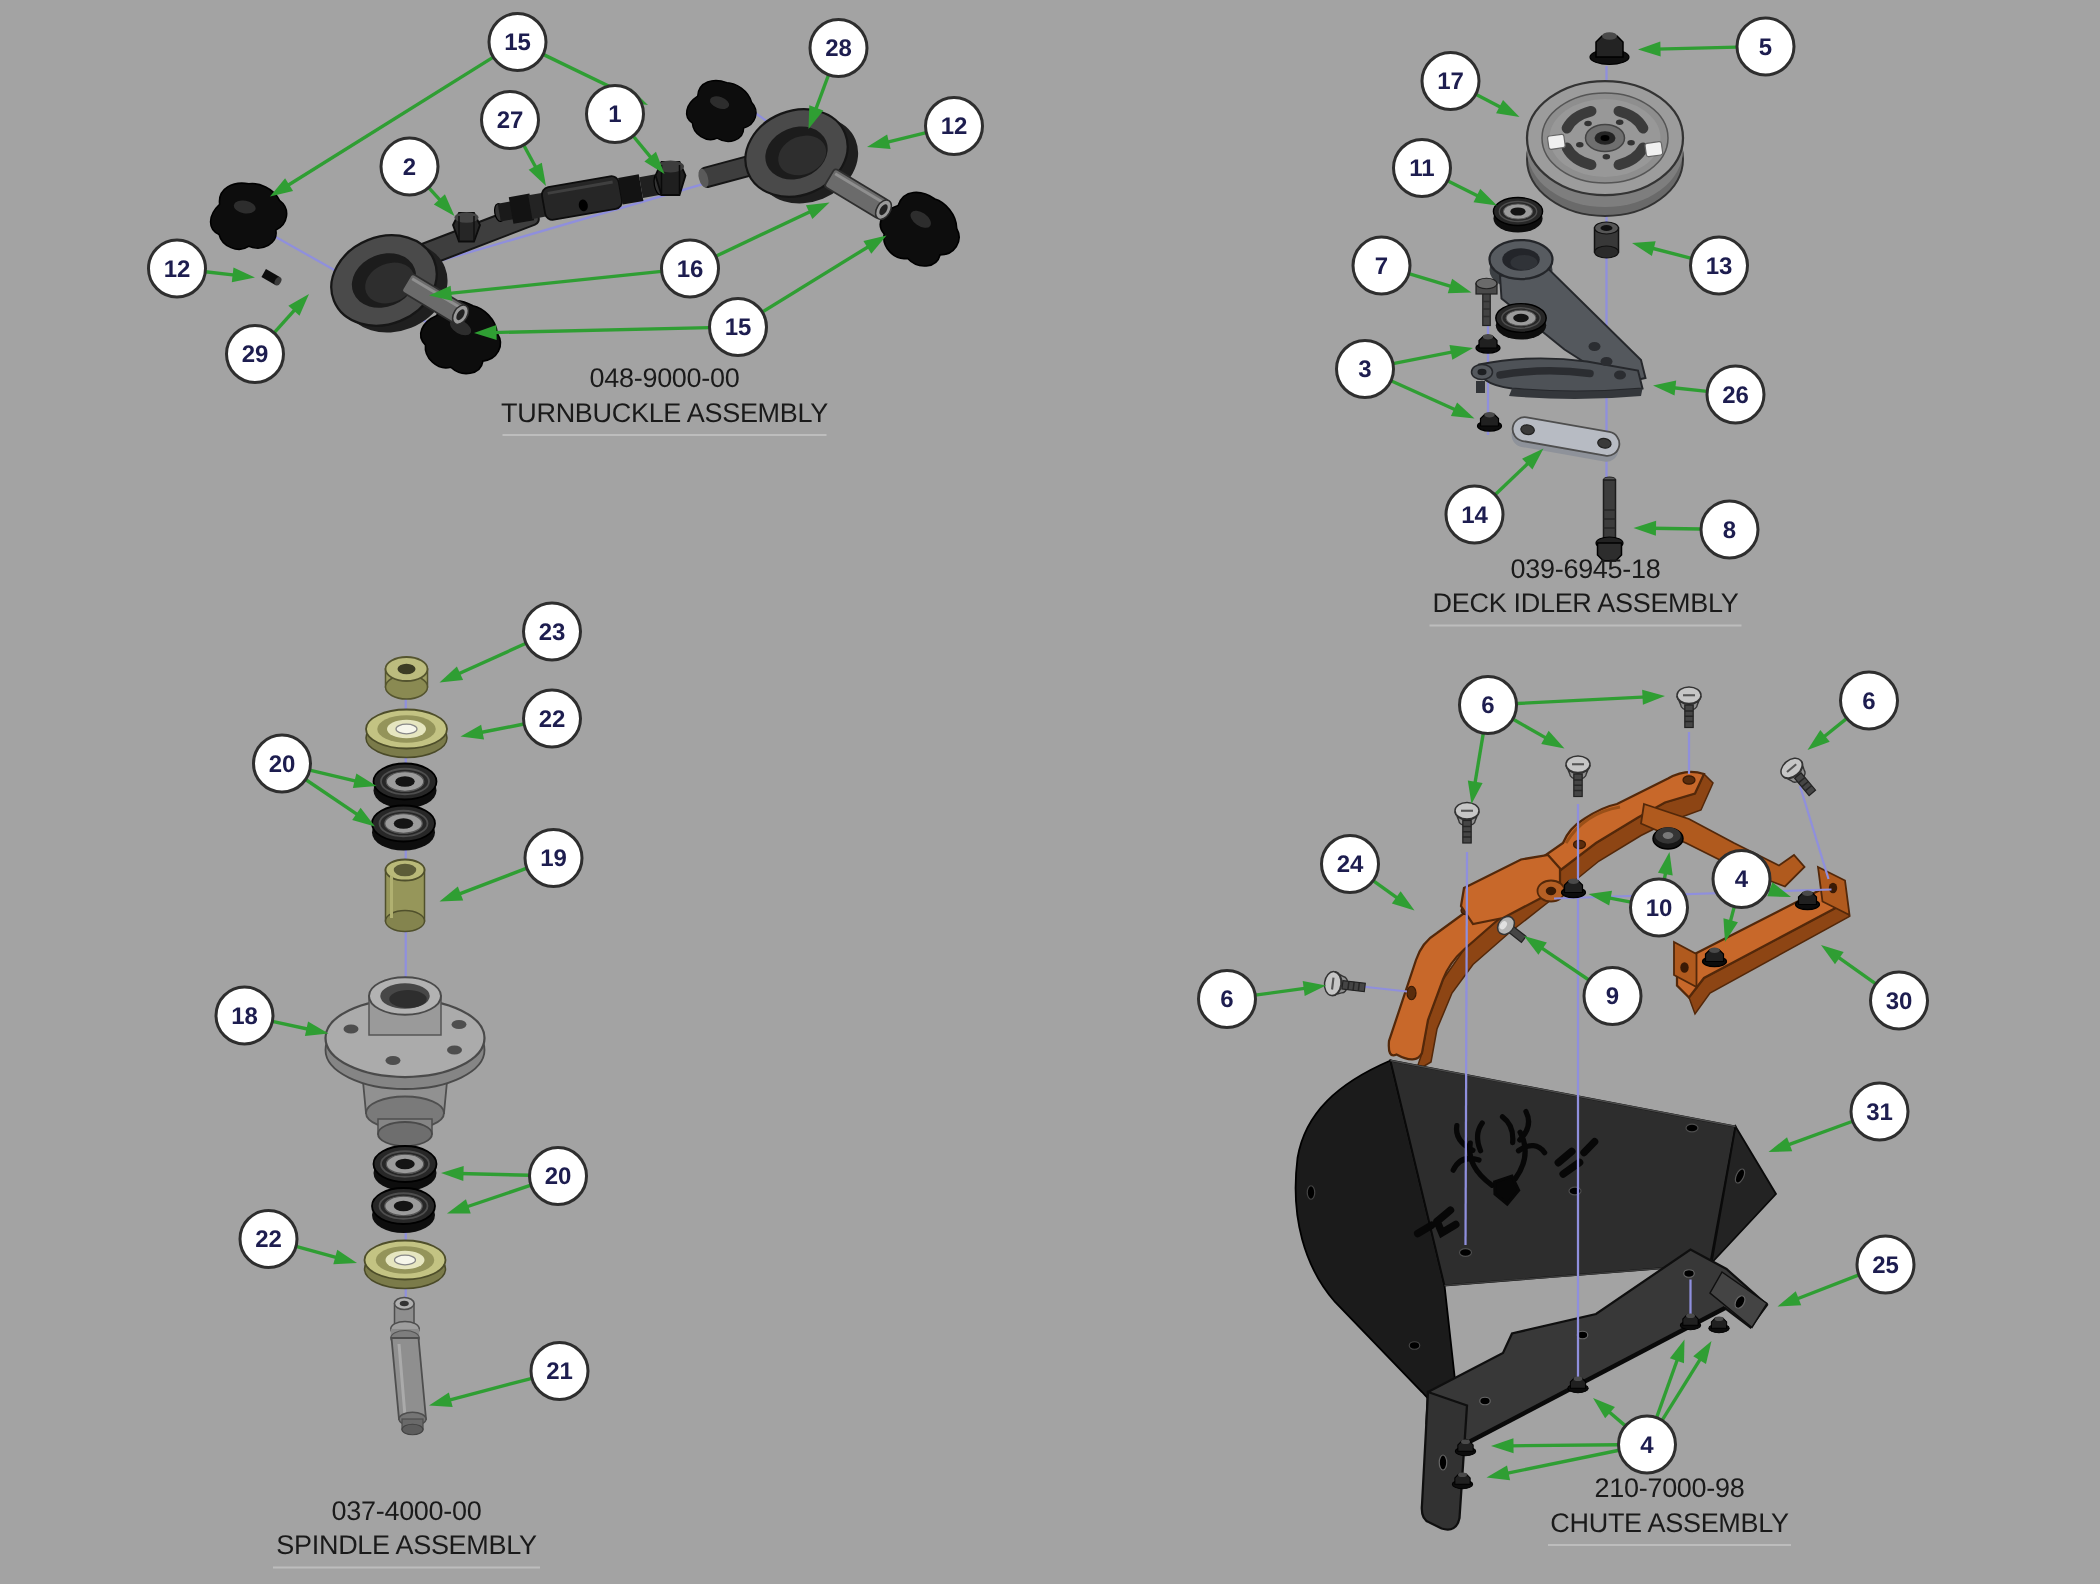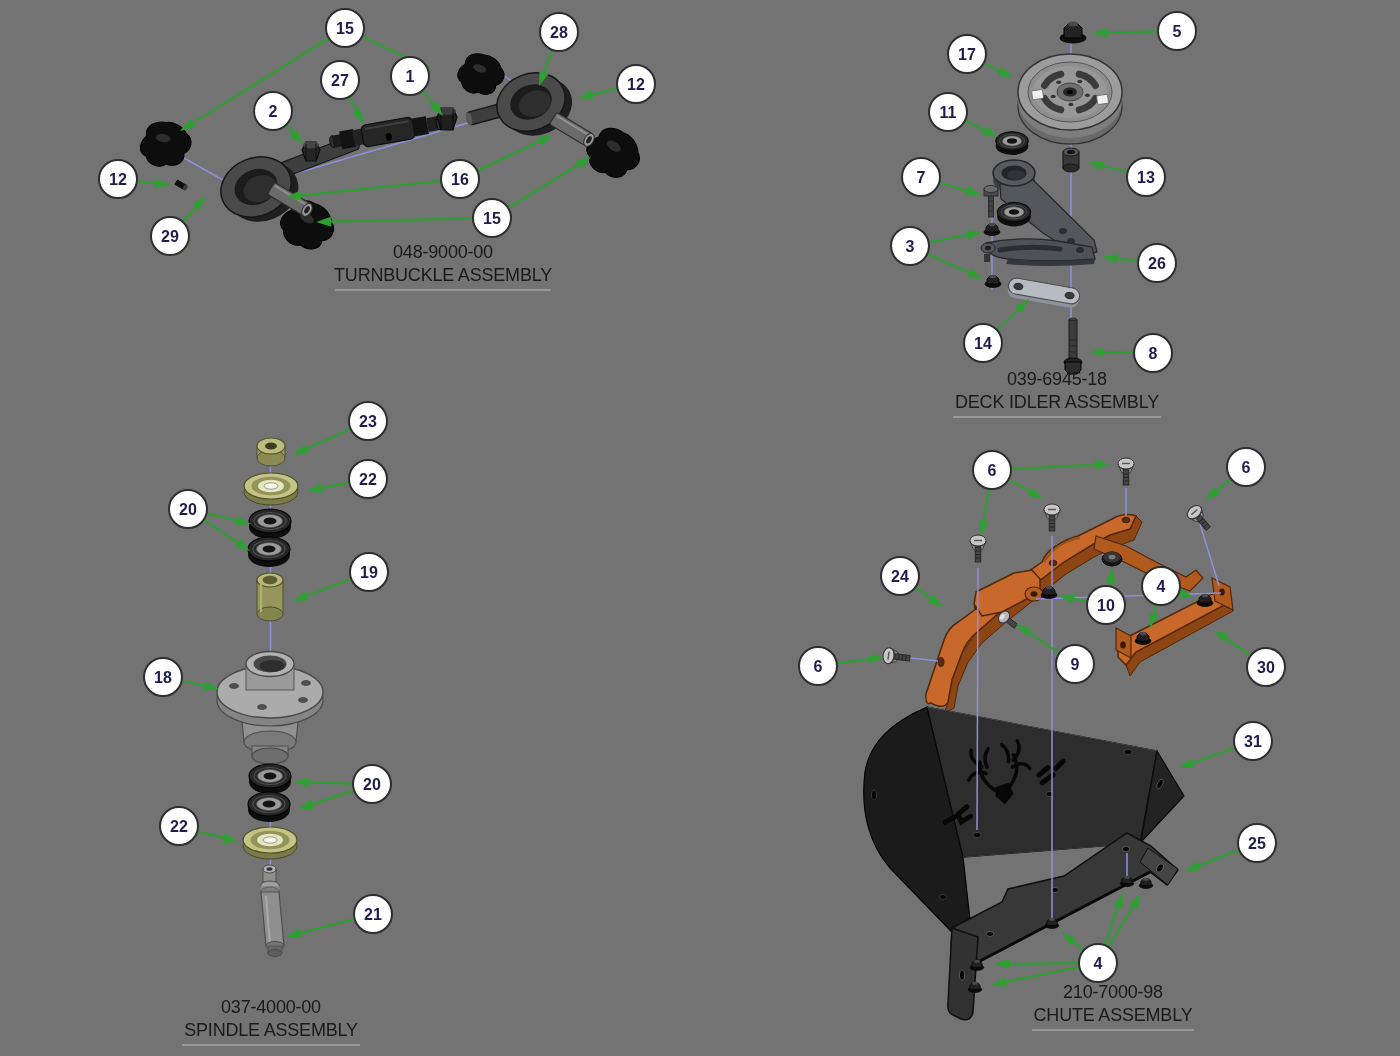--- a/index.html
+++ b/index.html
@@ -1,21 +1,21 @@
 <!DOCTYPE html>
 <html style="--green: #2f9e33; --guide: #8f8fdd; --ink: #1a1a1a; --callout-stroke: #2e2e2e; --callout-text: #1d1d4f; --underline: #bdbdbd; --orange: #c8682a;"><head>
 <meta charset="utf-8">
 <style>
   :root{
     --green:#2f9e33; --guide:#8f8fdd; --ink:#1a1a1a;
     --callout-stroke:#2e2e2e; --callout-text:#1d1d4f; --underline:#bdbdbd;
     --orange:#c8682a; --orange-dk:#8d4514; --orange-md:#b05a1e;
   }
   html,body{margin:0;padding:0;background:#ffffff;}
-  .page{position:relative;width:1400px;height:1056px;background:#737373;overflow:hidden;text-align:right;}
+  .page{position:relative;width:1400px;height:1056px;background:#a3a3a3;overflow:hidden;text-align:right;}
   svg{display:block;}
   .title-num,.title-name{
     font-family:"Liberation Sans", sans-serif; font-size:18px; fill:var(--ink);
     text-anchor:middle; letter-spacing:-0.2px;
   }
   .callout-num{
     font-family:"Liberation Sans", sans-serif; font-size:16px; font-weight:bold;
     fill:var(--callout-text); text-anchor:middle;
   }
   .callout-circle{fill:#ffffff;stroke:var(--callout-stroke);stroke-width:2;}

